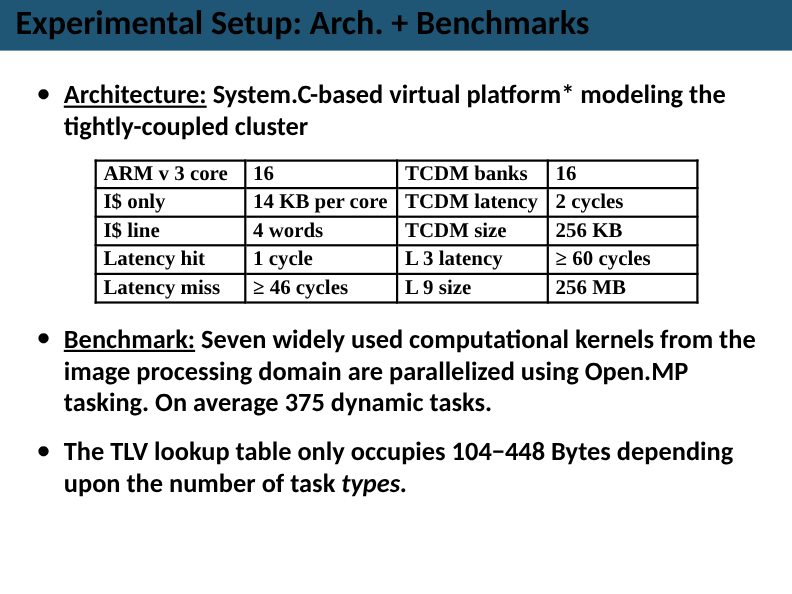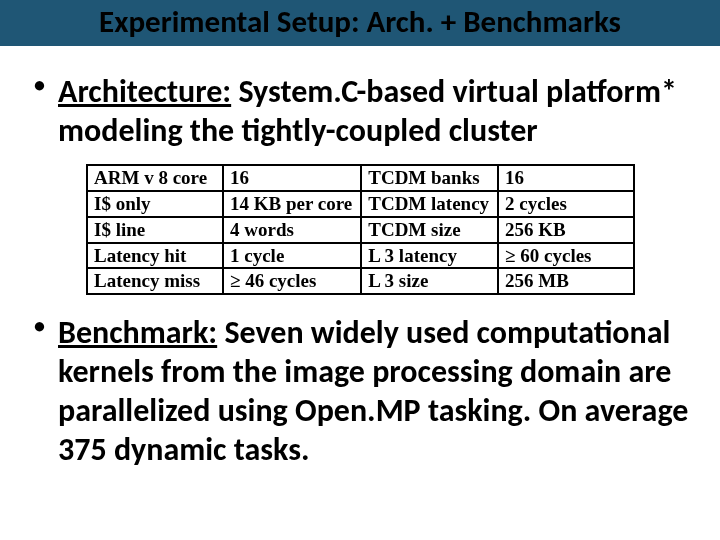--- a/index.html
+++ b/index.html
@@ -23,33 +23,32 @@
     color: #fff; 
     padding: 2px 0 6px 0;
   }
   .title-bar h1 {
     margin: 0;
     padding: 0 14px;
     font-size: 31px;
     font-weight: 700;
     color: #000;
     font-family: Calibri, "Segoe UI", Arial, sans-serif;
-    text-align: center;
   }
   .body {
     padding: 18px 28px 0 28px;
   }
   ul.bullets {
     margin: 8px 0 0 0;
     padding: 0 0 0 24px;
     list-style: none;
   }
   ul.bullets > li {
     position: relative;
-    font-size: 32px;
+    font-size: 24px;
     line-height: 1.22;
     margin-bottom: 14px;
     font-weight: 700;
     padding-left: 6px;
   }
   ul.bullets > li::before {
     content: "•";
     position: absolute;
     left: -18px;
     top: 0;
@@ -104,21 +103,21 @@
     <ul class="bullets">
       <li>
         <span class="label-strong">Architecture:</span><span> System.C-based virtual platform* modeling the tightly-coupled cluster</span>
       </li>
     </ul>
 
     <div class="tbl-wrap">
       <table class="spec">
         <tbody>
             <tr>
-          <td class="key">ARM v 8 core</td>
+          <td class="key">ARM v 3 core</td>
           <td class="val">16</td>
           <td class="key">TCDM banks</td>
           <td class="val">16</td>
         </tr>
         <tr>
           <td class="key">I$ only</td>
           <td class="val">14 KB per core</td>
           <td class="key">TCDM latency</td>
           <td class="val">2 cycles</td>
         </tr>
@@ -130,29 +129,32 @@
         </tr>
         <tr>
           <td class="key">Latency hit</td>
           <td class="val">1 cycle</td>
           <td class="key">L 3 latency</td>
           <td class="val">≥ 60 cycles</td>
         </tr>
         <tr>
           <td class="key">Latency miss</td>
           <td class="val">≥ 46 cycles</td>
-          <td class="key">L 3 size</td>
+          <td class="key">L 9 size</td>
           <td class="val">256 MB</td>
         </tr>
       </tbody>
         </table>
     </div>
 
     <ul class="bullets">
       <li>
         <span class="label-strong">Benchmark:</span><span> Seven widely used computational kernels from the image processing domain are parallelized using Open.MP tasking. On average 375 dynamic tasks.</span>
       </li>
+      <li>
+        <span>The TLV lookup table only occupies 104−448 Bytes depending upon the number of task </span><span class="em">types.</span><span></span>
+      </li>
     </ul>
 
   </div>
 
 
 </div>
 
 </body></html>

